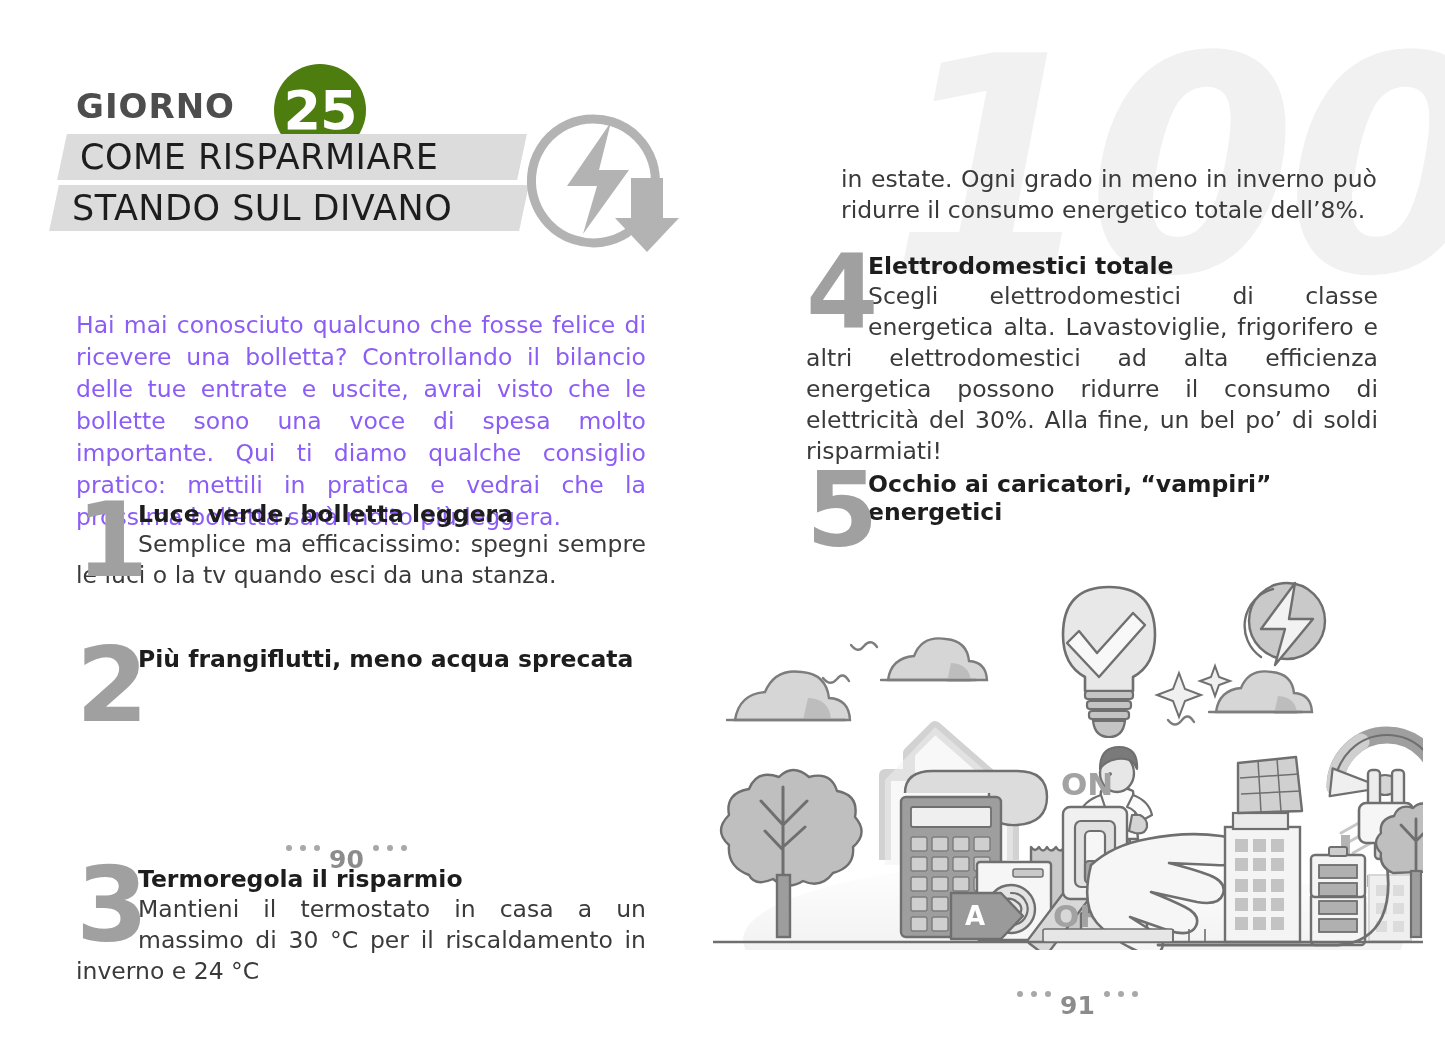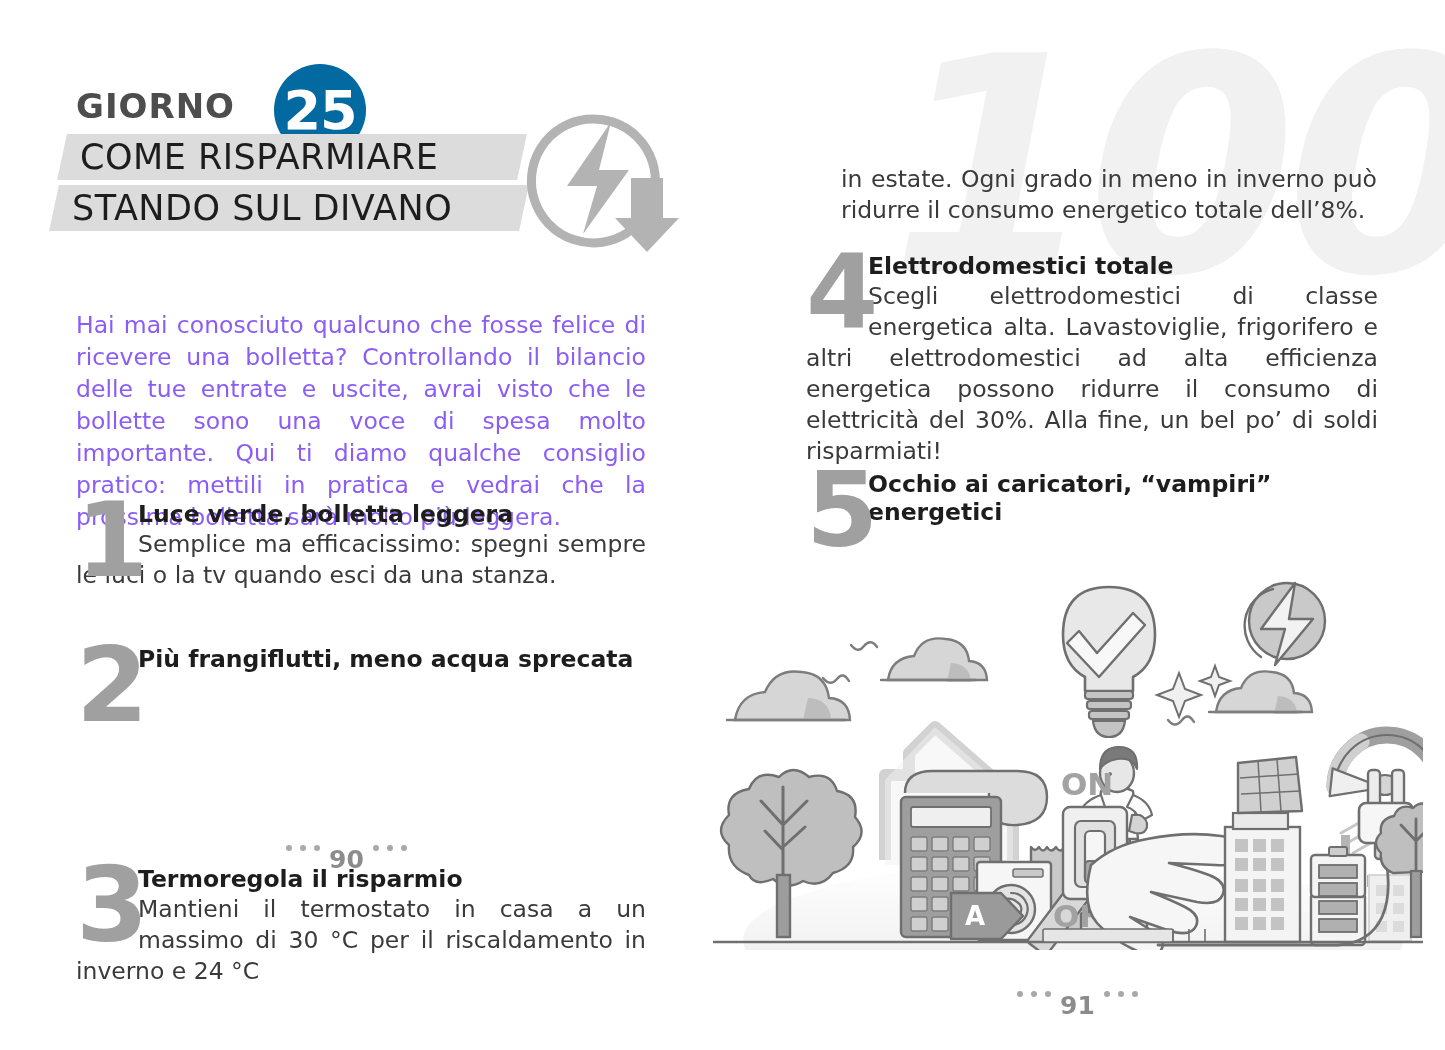--- a/index.html
+++ b/index.html
@@ -60,21 +60,21 @@
     color: #4d4d4d;
     font-family: "DejaVu Sans", sans-serif;
   }
   .day-badge {
     position: absolute;
     left: 222px;
     top: 2px;
     width: 92px;
     height: 92px;
     border-radius: 50%;
-    background: #0369a1;
+    background: #4d7c0f;
     color: #ffffff;
     display: flex;
     align-items: center;
     justify-content: center;
     font-size: 54px;
     font-weight: 800;
     letter-spacing: -1px;
     font-family: "DejaVu Sans", sans-serif;
   }
 

